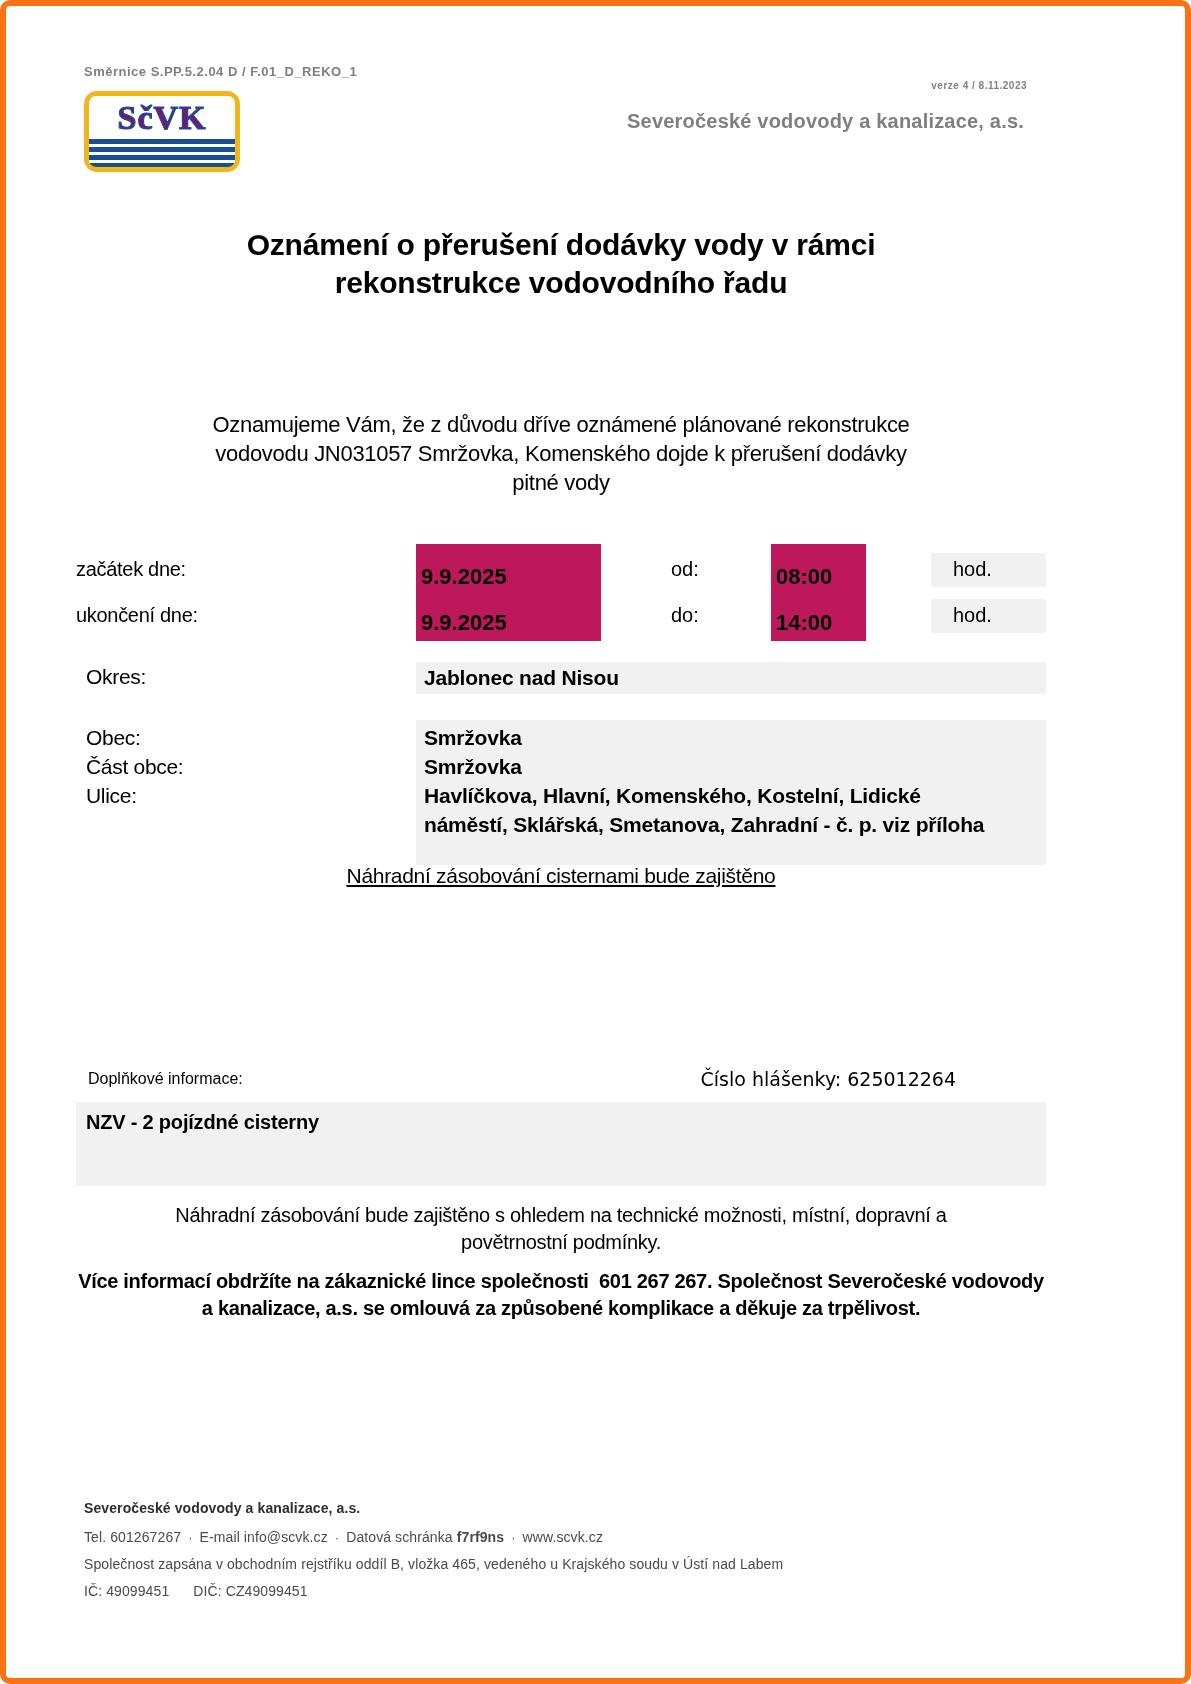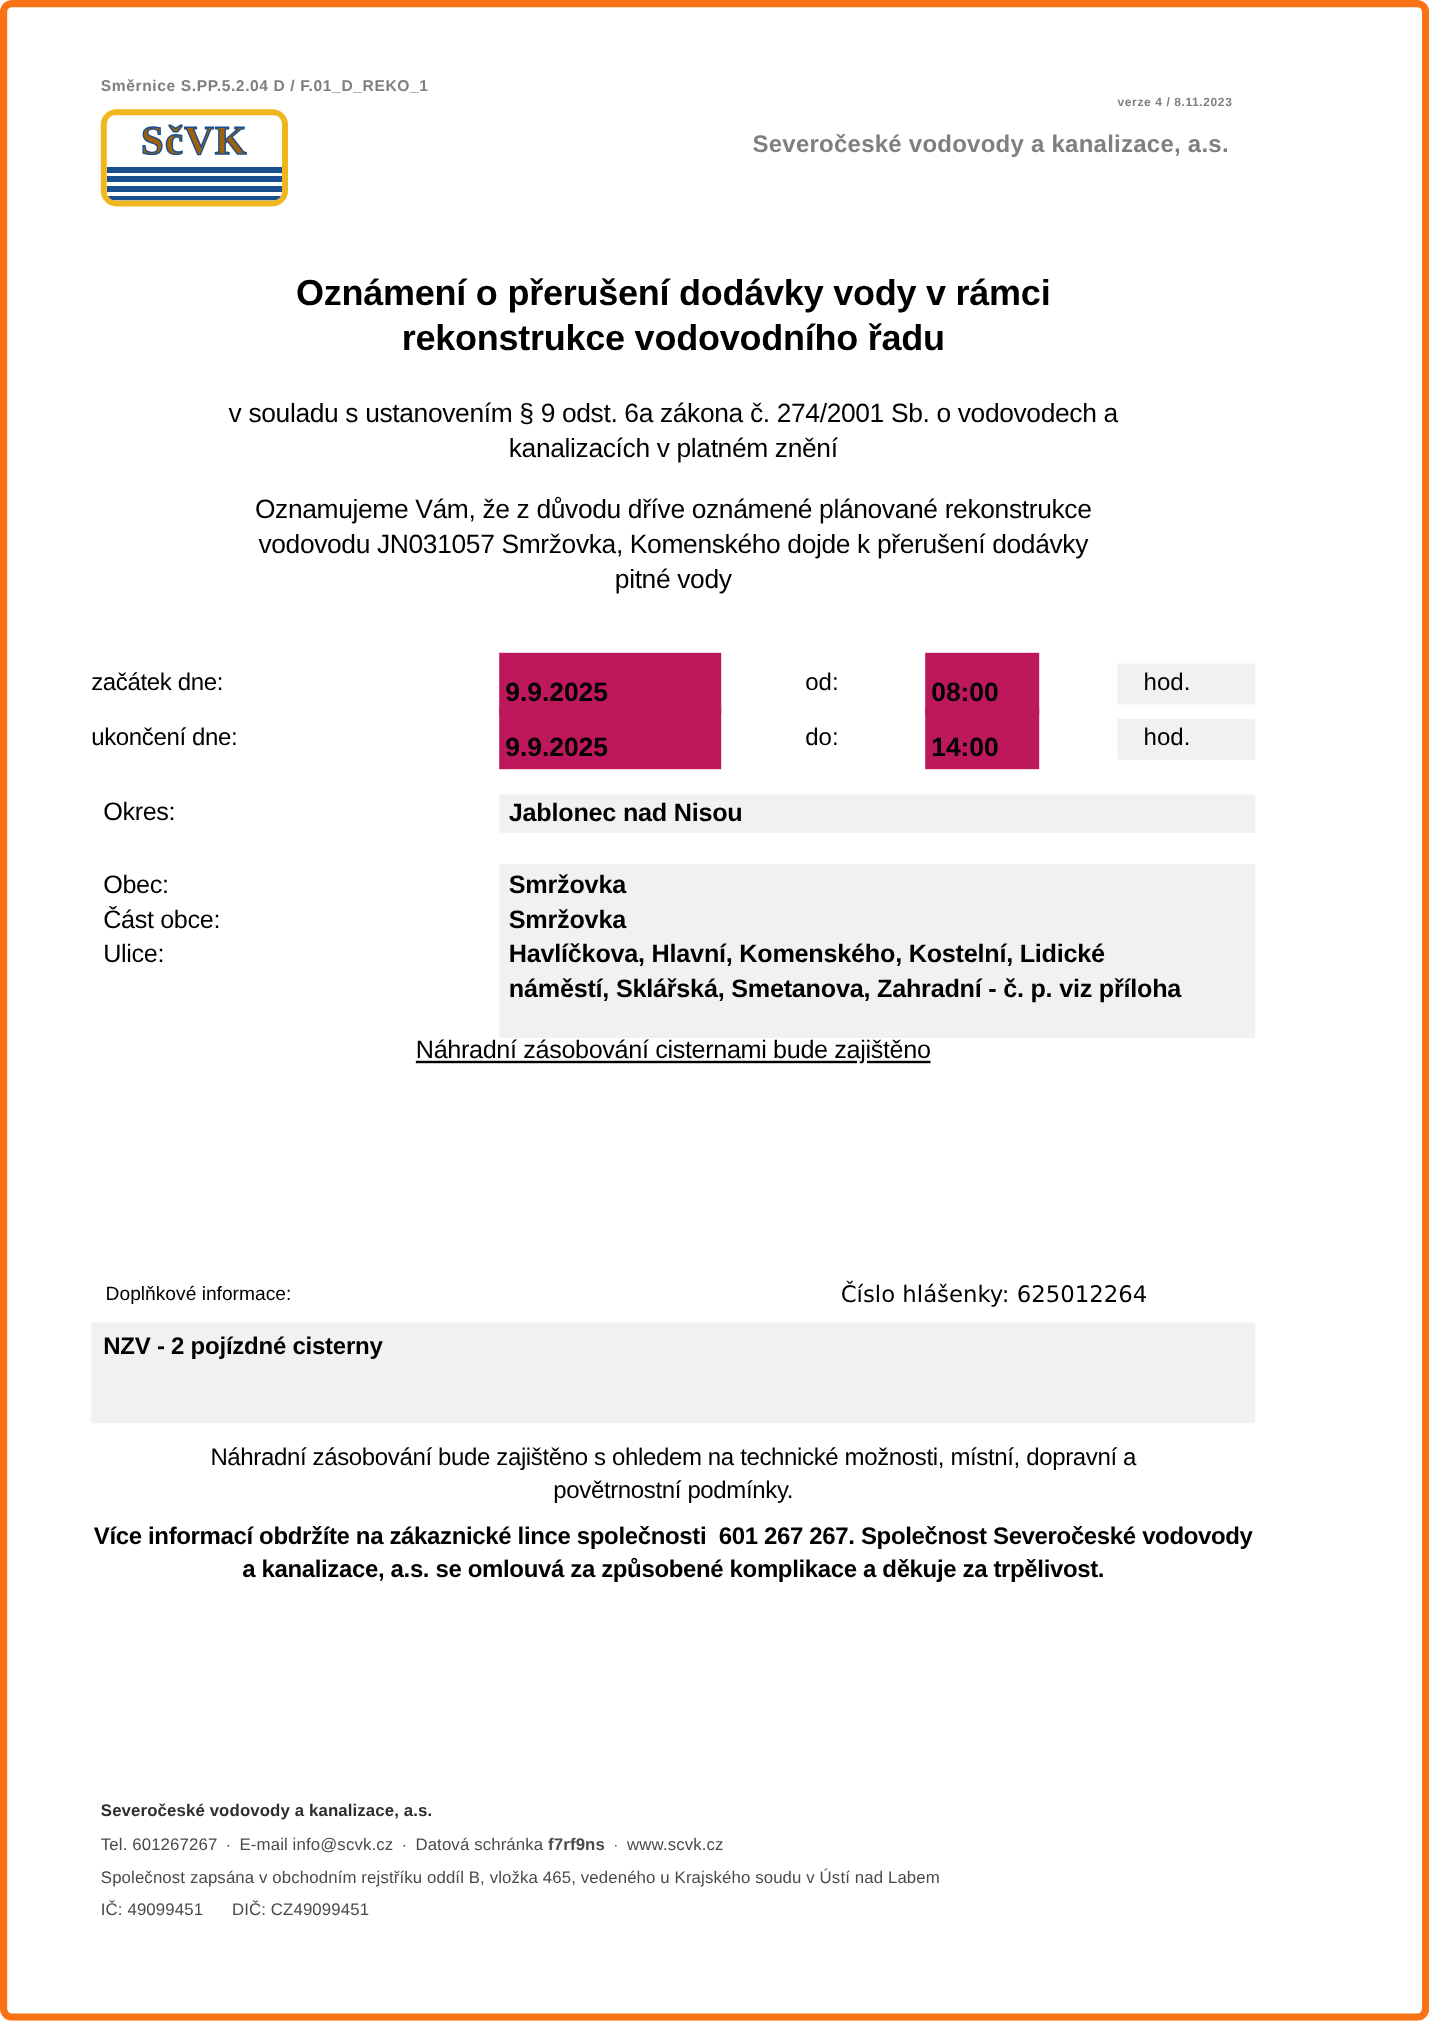--- a/index.html
+++ b/index.html
@@ -7,21 +7,21 @@
         font-family:"Liberation Sans", sans-serif;color:#000;
         border:6px solid #f97316;border-radius:10px;box-sizing:border-box;overflow:hidden;}
 
   .hdr-left{position:absolute;top:58px;left:78px;font-size:13px;font-weight:bold;color:#7f7f7f;letter-spacing:.5px;}
   .hdr-right{position:absolute;top:58px;right:158px;font-size:10px;font-weight:bold;color:#7f7f7f;letter-spacing:.5px;margin-top:16px;}
 
   .logo{position:absolute;top:85px;left:78px;width:156px;height:81px;background:#F0B61E;border-radius:13px;padding:5px;box-sizing:border-box;}
   .logo-inner{width:100%;height:100%;background:#fff;border-radius:7px;overflow:hidden;display:flex;flex-direction:column;}
   .logo-text{flex:0 0 43px;display:flex;align-items:center;justify-content:center;
              font-family:"Liberation Serif", serif;font-weight:bold;font-size:34px;line-height:1;
-             color:#a16207;-webkit-text-stroke:1.2px #1A4F8E;letter-spacing:1px;}
+             color:#701a75;-webkit-text-stroke:1.2px #1A4F8E;letter-spacing:1px;}
   .logo-stripes{flex:1;background:repeating-linear-gradient(to bottom,#1A4F8E 0 5px,#ffffff 5px 8px);}
 
   .company{position:absolute;top:104px;right:161px;font-size:20px;font-weight:bold;color:#7f7f7f;letter-spacing:.2px;}
 
   .band{position:absolute;left:70px;width:970px;text-align:center;margin:0;box-sizing:border-box;}
   .title{top:220px;font-size:30px;line-height:38px;font-weight:bold;letter-spacing:-.2px;}
   .subtitle{top:324px;font-size:22px;line-height:29px;letter-spacing:-.3px;padding:0 75px;}
   .intro{top:404px;font-size:22px;line-height:29px;letter-spacing:-.3px;padding:0 120px;}
 
   .sched-row{position:absolute;left:70px;width:970px;display:flex;align-items:center;}
@@ -76,21 +76,20 @@
     <div class="logo-inner">
       <div class="logo-text">SčVK</div>
       <div class="logo-stripes"></div>
     </div>
   </div>
 
   <div class="company">Severočeské vodovody a kanalizace, a.s.</div>
 
   <h1 class="band title"><span>Oznámení o přerušení dodávky vody v rámci</span><br><span>rekonstrukce vodovodního řadu</span></h1>
 
-  <p class="band subtitle">v souladu s ustanovením § 9 odst. 6a zákona č. 274/2001 Sb. o vodovodech a kanalizacích v platném znění</p>
 
   <p class="band intro">Oznamujeme Vám, že z důvodu dříve oznámené plánované rekonstrukce vodovodu JN031057 Smržovka, Komenského dojde k přerušení dodávky pitné vody</p>
 
   <div class="sched-row r1">
     <div class="sched-label">začátek dne:</div>
     <div class="sched-box sched-date">9.9.2025</div>
     <div class="sched-mid">od:</div>
     <div class="sched-box sched-time">08:00</div>
     <div class="sched-hod">hod.</div>
   </div>

